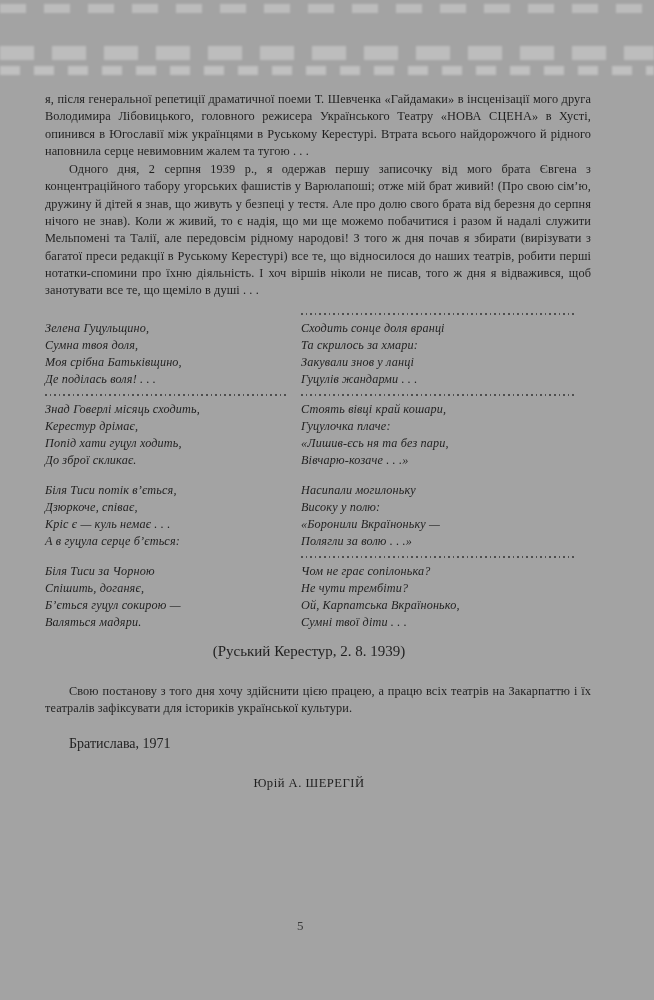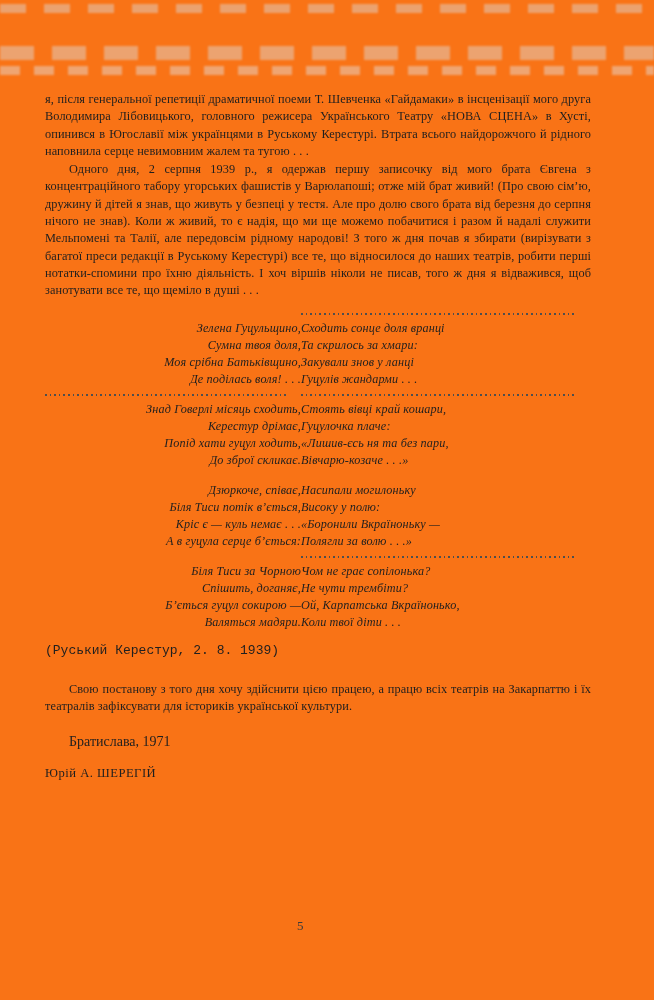--- a/index.html
+++ b/index.html
@@ -1,20 +1,20 @@
 <!DOCTYPE html>
 <html lang="uk"><head>
 <meta charset="utf-8">
 <style>
   html,body{margin:0;padding:0;background:#e9e9e9;}
   .page{
     position:relative;
     width:654px;height:1000px;
     margin:0 auto;
-    background:#f97316;
+    background:#a3a3a3;
     font-family:"Liberation Serif", serif;
     color:#1f1f1f;
     overflow:hidden;
     box-shadow:0 0 4px rgba(0,0,0,.25);
   }
   
   .ghost{position:absolute;left:0;right:0;opacity:.45;filter:blur(1.2px);pointer-events:none;}
   .ghost-1{top:4px;height:9px;background:repeating-linear-gradient(90deg,#dcdcdc 0 26px,transparent 26px 44px);}
   .ghost-2{top:46px;height:14px;background:repeating-linear-gradient(90deg,#dedede 0 34px,transparent 34px 52px);}
   .ghost-3{top:66px;height:9px;background:repeating-linear-gradient(90deg,#e3e3e3 0 20px,transparent 20px 34px);}
@@ -22,40 +22,39 @@
   .content{position:absolute;left:45px;top:91px;width:546px;}
   p{margin:0;}
   .body-par{
     font-size:12.3px;line-height:17.3px;text-align:justify;
     letter-spacing:.1px;
   }
   .indent{text-indent:24px;}
   .mt{margin-top:1px;}
 
   .poem-grid{display:flex;margin-top:7px;}
-  .poem-col-left{width:256px;text-align:right;}
+  .poem-col-left{width:256px;}
   .poem-col-right{width:290px;}
   .stanza{
     font-style:italic;font-size:12.2px;line-height:17px;
     height:68px;letter-spacing:.15px;
   }
   .sep-slot{height:13px;position:relative;}
   .sep-slot.dotted::after{
     content:"";position:absolute;left:0;right:14px;top:6px;height:2px;
     background:repeating-linear-gradient(90deg,#4e4e4e 0 1.6px,transparent 1.6px 4.6px);
   }
   .citation{
-    margin-top:12px;text-align:left;padding-right:18px;
-    font-size:13px;
-    font-family:Liberation Mono, monospace;
+    margin-top:12px;text-align:center;padding-right:18px;
+    font-size:15px;
   }
   .closing{margin-top:23px;}
   .dateline{margin-top:19px;padding-left:24px;font-size:14px;}
   .signature{
-    margin-top:16px;text-align:left;padding-right:18px;
+    margin-top:24px;text-align:center;padding-right:18px;
     font-size:12.6px;letter-spacing:.5px;
   }
   .page-number{
     position:absolute;left:297px;top:918px;
     font-size:13px;color:#3c3c3c;
   }
 </style>
 </head>
 <body>
 
@@ -83,22 +82,22 @@
         </div>
         <div class="sep-slot dotted"></div>
         <div class="stanza">
           <div>Знад Говерлі місяць сходить,</div>
           <div>Керестур дрімає,</div>
           <div>Попід хати гуцул ходить,</div>
           <div>До зброї скликає.</div>
         </div>
         <div class="sep-slot"></div>
         <div class="stanza">
+          <div>Біля Тиси потік в’ється,</div>
           <div>Дзюркоче, співає,</div>
-          <div>Біля Тиси потік в’ється,</div>
           <div>Кріс є — куль немає . . .</div>
           <div>А в гуцула серце б’ється:</div>
         </div>
         <div class="sep-slot"></div>
         <div class="stanza">
           <div>Біля Тиси за Чорною</div>
           <div>Спішить, доганяє,</div>
           <div>Б’ється гуцул сокирою —</div>
           <div>Валяться мадяри.</div>
         </div>
@@ -124,21 +123,21 @@
           <div>Насипали могилоньку</div>
           <div>Високу у полю:</div>
           <div>«Боронили Вкраїноньку —</div>
           <div>Полягли за волю . . .»</div>
         </div>
         <div class="sep-slot dotted"></div>
         <div class="stanza">
           <div>Чом не грає сопілонька?</div>
           <div>Не чути трембіти?</div>
           <div>Ой, Карпатська Вкраїнонько,</div>
-          <div>Коли твої діти . . .</div>
+          <div>Сумні твої діти . . .</div>
         </div>
       </div>
 
     </div>
 
     <p class="citation">(Руський Керестур, 2. 8. 1939)</p>
 
     <p class="body-par indent closing">Свою постанову з того дня хочу здійснити цією працею, а працю всіх театрів на Закарпаттю і їх театралів зафіксувати для істориків української культури.</p>
 
     <p class="dateline">Братислава, 1971</p>

